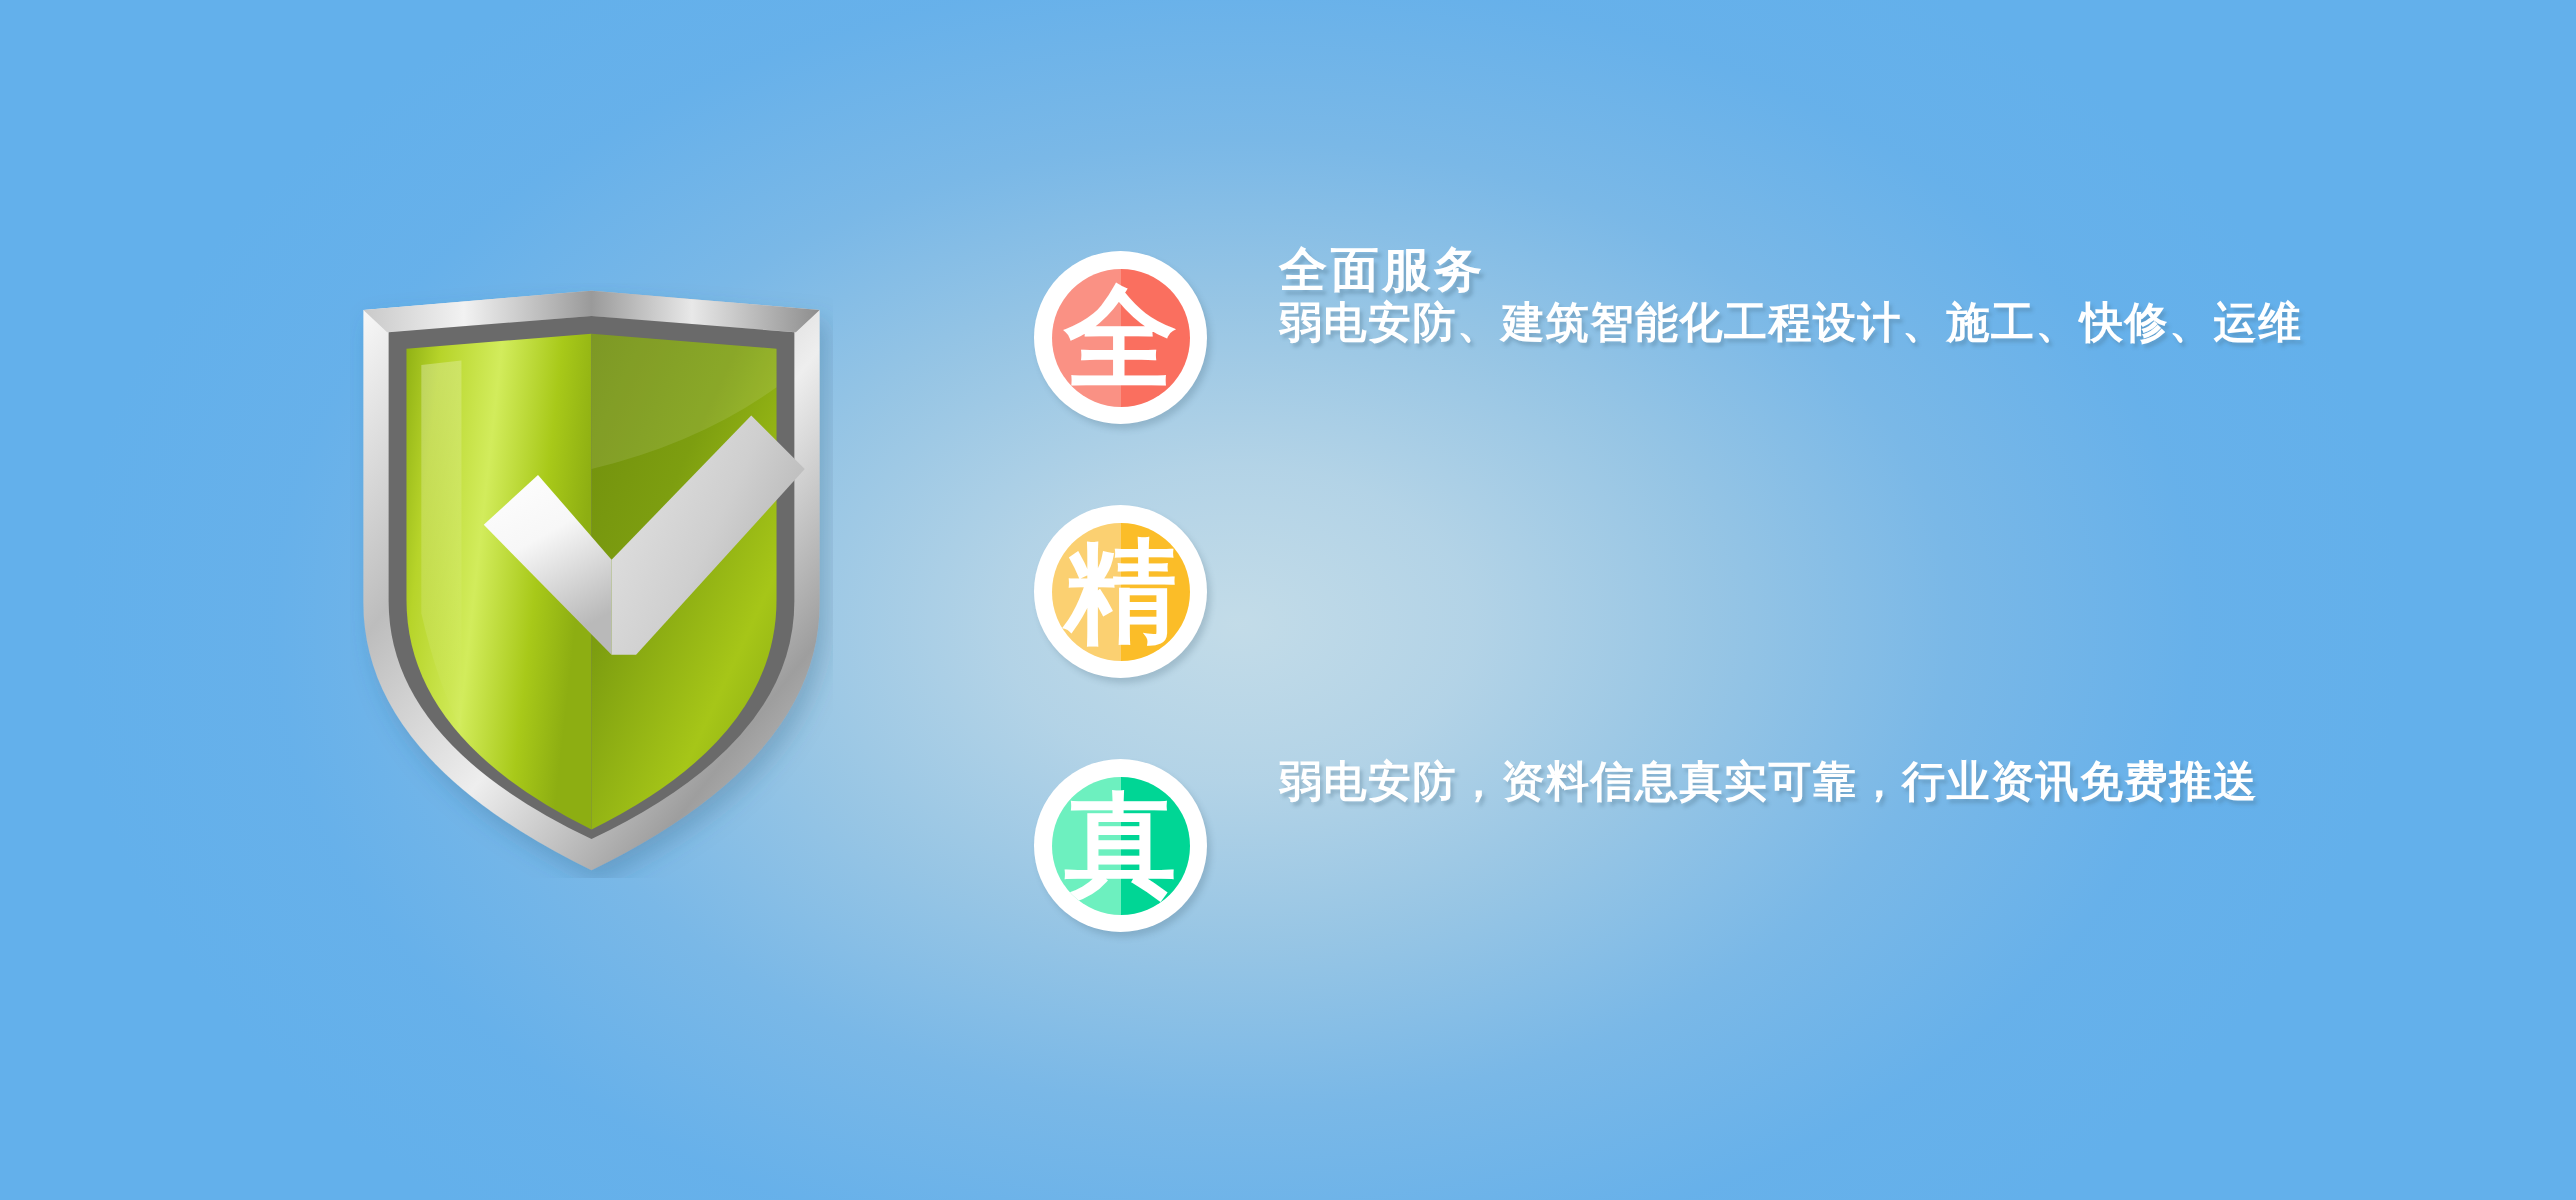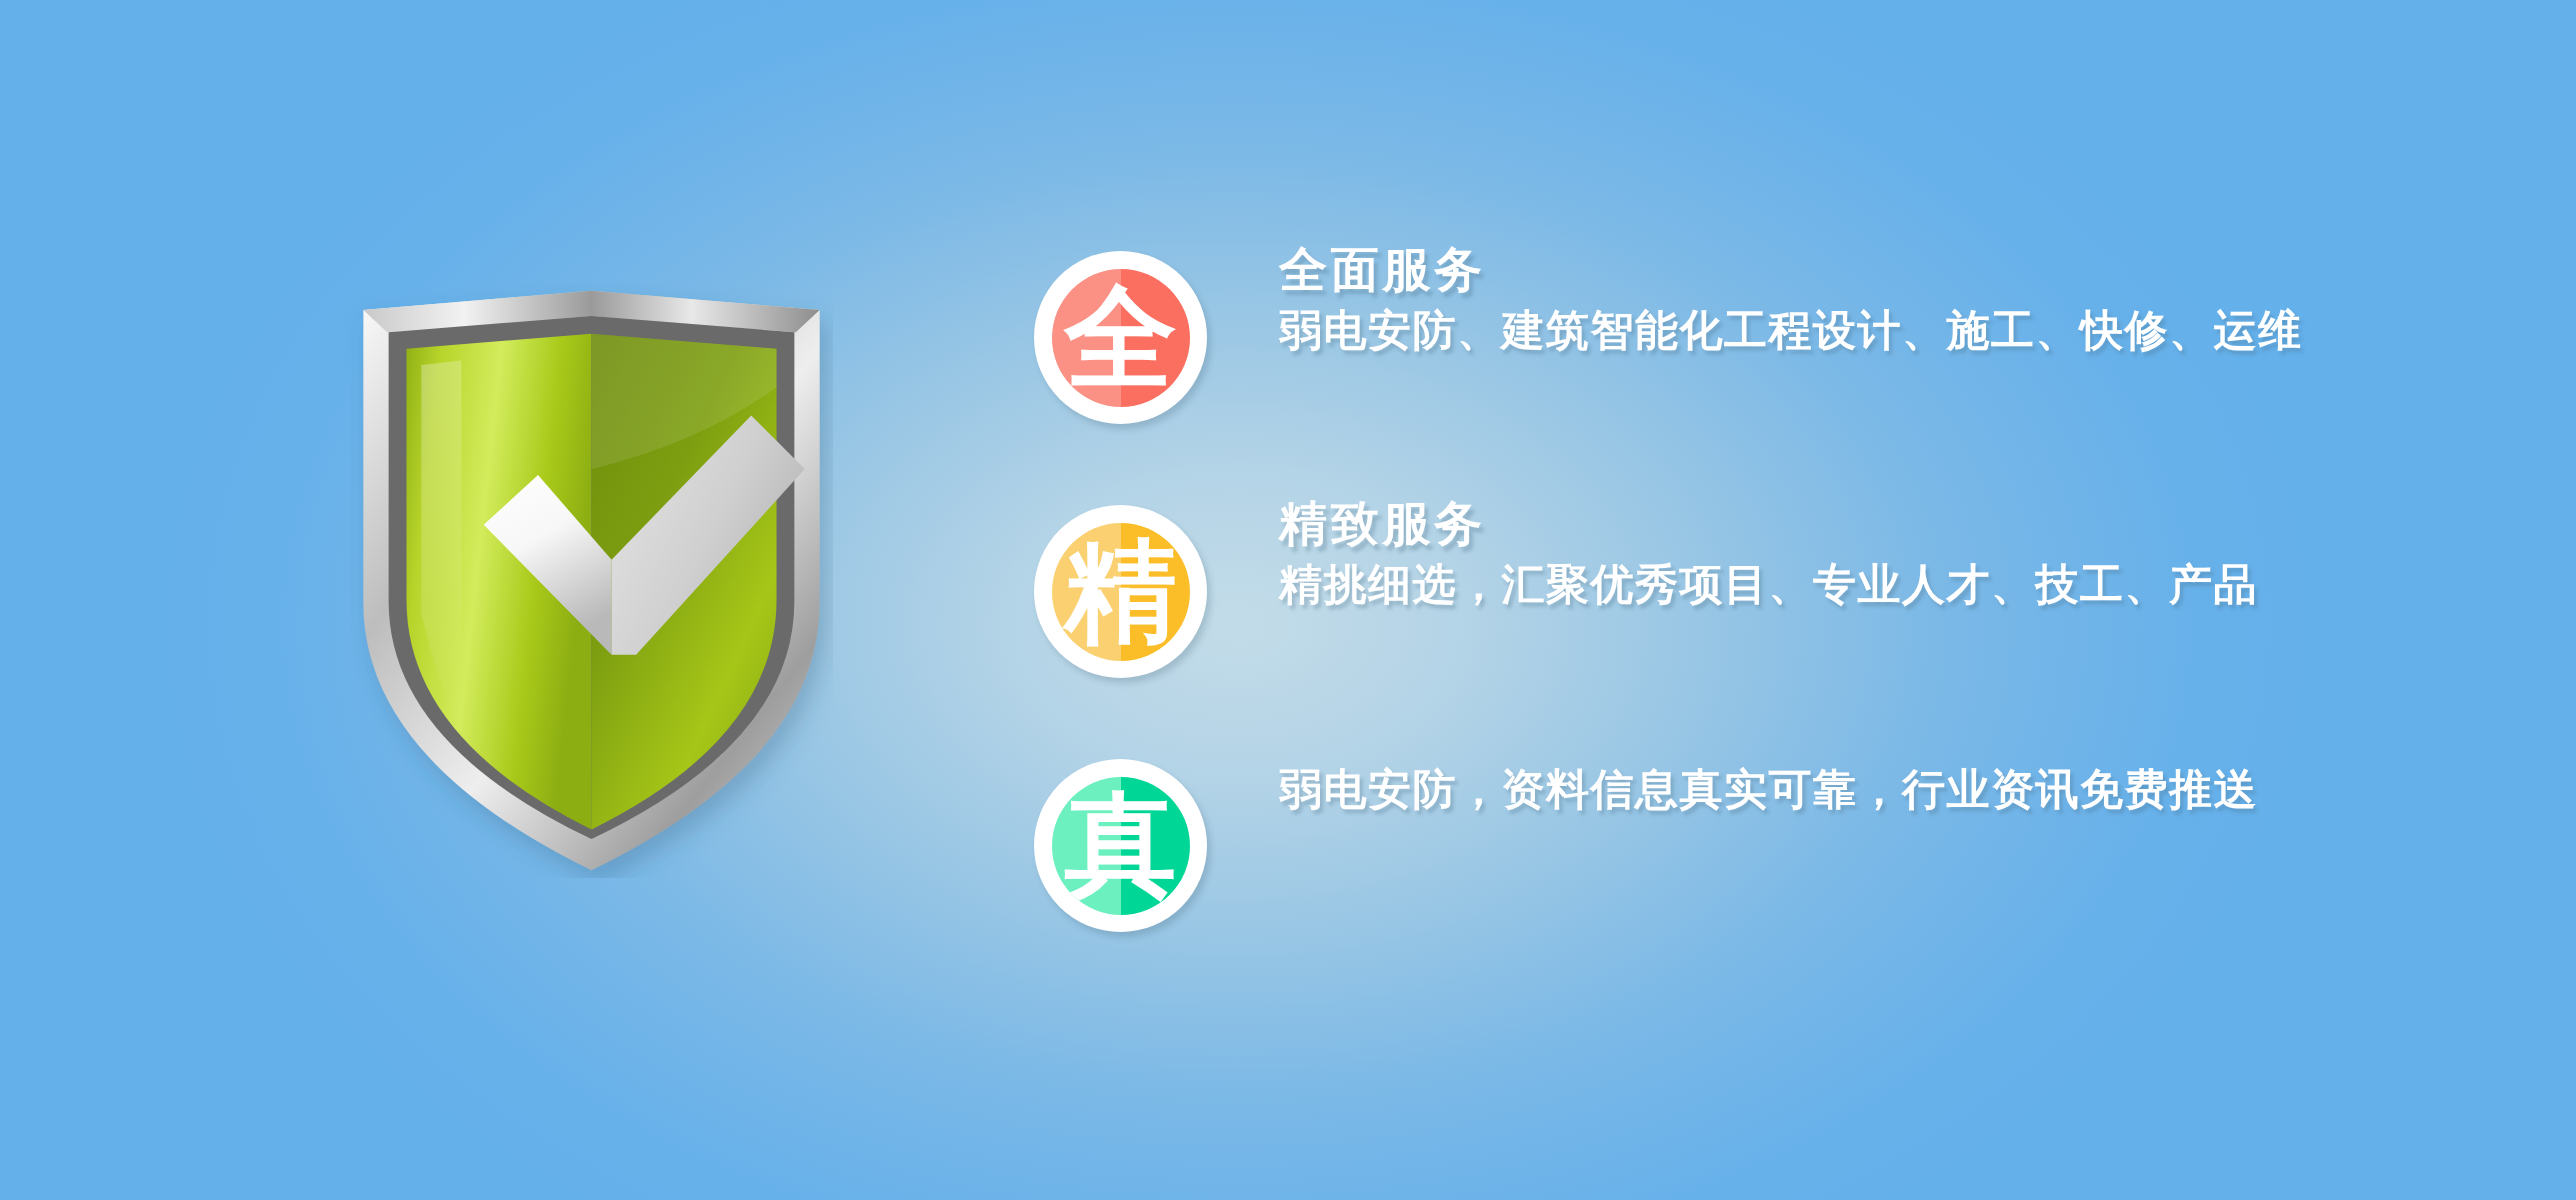--- a/index.html
+++ b/index.html
@@ -113,21 +113,21 @@
     color: #ffffff;
     font-size: 48px;
     line-height: 1.02;
     font-weight: bold;
     font-family: "DejaVu Sans", "Liberation Sans", sans-serif;
     letter-spacing: 3.7px;
     text-shadow: 3.7px 4.5px 3.7px rgba(70,105,130,0.30);
     white-space: nowrap;
   }
   .feature-sub {
-    margin-top: 12px;
+    margin-top: 4px;
     color: #ffffff;
     font-size: 43px;
     line-height: 1.12;
     font-weight: bold;
     font-family: "DejaVu Sans", "Liberation Sans", sans-serif;
     letter-spacing: 1.5px;
     text-shadow: 3px 3.7px 3.7px rgba(70,105,130,0.30);
     white-space: nowrap;
   }
 </style>
@@ -220,24 +220,20 @@
         <div class="feature-sub">弱电安防、建筑智能化工程设计、施工、快修、运维</div>
       </div>
     </div>
 
     <div class="feature-row">
       <div class="badge badge-amber">
         <div class="badge-inner">
           <span class="badge-glyph">精</span>
         </div>
       </div>
-      <div class="feature-text">
-        <div class="feature-title">精致服务</div>
-        <div class="feature-sub">精挑细选，汇聚优秀项目、专业人才、技工、产品</div>
-      </div>
     </div>
 
     <div class="feature-row">
       <div class="badge badge-mint">
         <div class="badge-inner">
           <span class="badge-glyph">真</span>
         </div>
       </div>
       <div class="feature-text">
         <div class="feature-sub">弱电安防，资料信息真实可靠，行业资讯免费推送</div>

